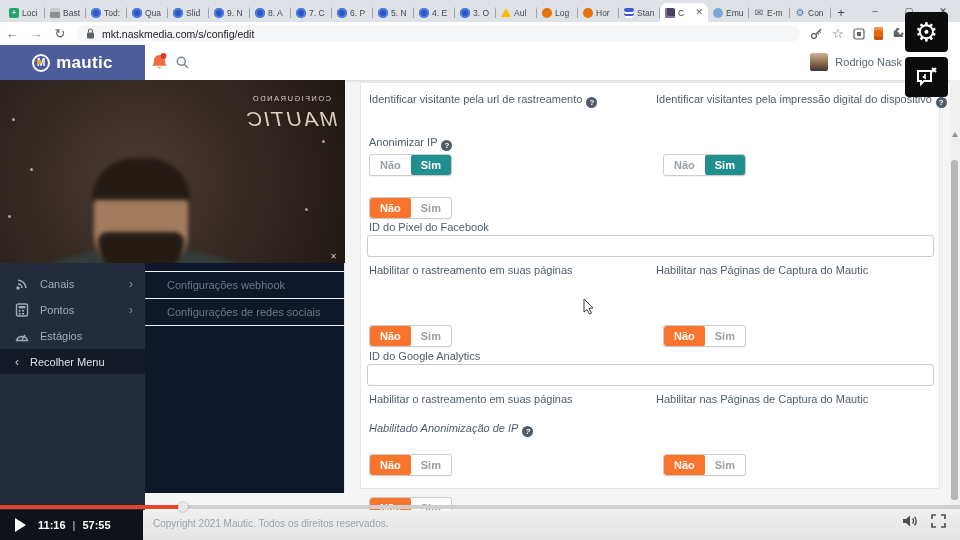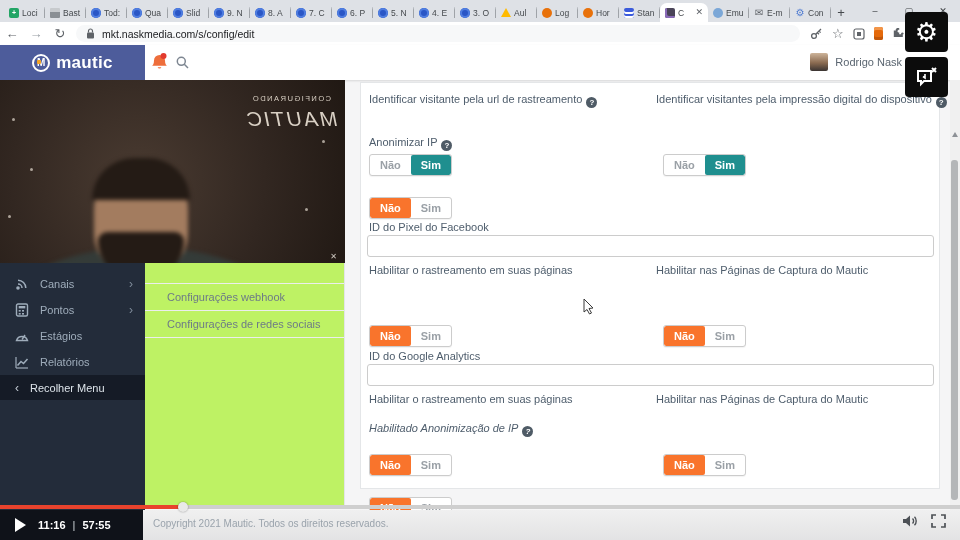--- a/index.html
+++ b/index.html
@@ -73,21 +73,21 @@
 
   
   .sidebar{position:absolute;left:0;top:263px;width:145px;height:247px;background:#232c3a;z-index:20;}
   .side-item{position:relative;height:26px;display:flex;align-items:center;gap:11px;padding-left:15px;color:#9fadbb;font-size:11px;cursor:pointer;}
   .side-item svg{flex:0 0 14px;}
   .side-item .chev{position:absolute;right:12px;font-size:12px;color:#7f8c9a;}
   .side-item.active{background:#151b26;color:#dde4ea;height:25px;}
   .side-item.active .chev-left{position:static;margin-right:0;font-size:12px;color:#c3ccd4;}
 
   
-  .subnav{position:absolute;left:145px;top:96px;width:200px;height:409px;background:#bef264;border-right:1px solid #e3e5e7;z-index:10;}
+  .subnav{position:absolute;left:145px;top:84px;width:200px;height:409px;background:#0f172a;border-right:1px solid #e3e5e7;z-index:10;}
   .subnav-item{height:27px;display:flex;align-items:center;padding-left:22px;font-size:11px;color:#6d7a87;border-top:1px solid #ebedee;cursor:pointer;}
   .subnav-spacer{height:187px;}
 
   
   .card{position:absolute;left:360px;top:82px;width:580px;height:407px;background:#fff;border:1px solid #e4e6e8;z-index:10;}
   .flabel{position:absolute;font-size:11px;color:#4e5d6c;white-space:nowrap;}
   .help{display:inline-flex;width:11px;height:11px;border-radius:50%;background:#4f5b66;color:#fff;font-size:8px;font-weight:bold;align-items:center;justify-content:center;margin-left:4px;vertical-align:-2px;}
   .toggle{position:absolute;display:inline-flex;border:1px solid #ccc;border-radius:3px;background:#fff;overflow:hidden;font-size:11px;font-weight:bold;box-shadow:0 1px 1px rgba(0,0,0,.05);cursor:pointer;margin-top:48px;}
   .toggle span{padding:4px 10px;color:#9aa0a6;}
   .toggle.on-sim .seg-yes{background:#1f8f8f;color:#fff;border-radius:2px;}
@@ -341,28 +341,20 @@
       <span>Pontos</span>
       <span class="chev">›</span>
     </div>
     <div class="side-item">
       <svg width="14" height="12" viewBox="0 0 14 12">
           <path d="M1.5 10.5a5.8 5.8 0 0 1 11 0z" fill="none" stroke="#9fadbb" stroke-width="1.4"></path>
           <path d="M7 9.5 10 5" stroke="#9fadbb" stroke-width="1.4"></path>
         </svg>
       <span>Estágios</span>
     </div>
-    <div class="side-item">
-      <svg width="14" height="13" viewBox="0 0 14 13">
-          <path d="M1 12V1" stroke="#9fadbb" stroke-width="1.2"></path>
-          <path d="M1 12h12" stroke="#9fadbb" stroke-width="1.2"></path>
-          <path d="M2.5 9.5 6 5.5l2.5 2L12.5 3" fill="none" stroke="#9fadbb" stroke-width="1.5"></path>
-        </svg>
-      <span>Relatórios</span>
-    </div>
     <div class="side-item active">
       <span class="chev-left">‹</span>
       <span>Recolher Menu</span>
     </div>
   </div>
 
   <div class="webcam">
     <span class="speck" style="left:12px;top:38px;"></span>
     <span class="speck" style="left:8px;top:135px;"></span>
     <span class="speck" style="left:30px;top:88px;"></span>

